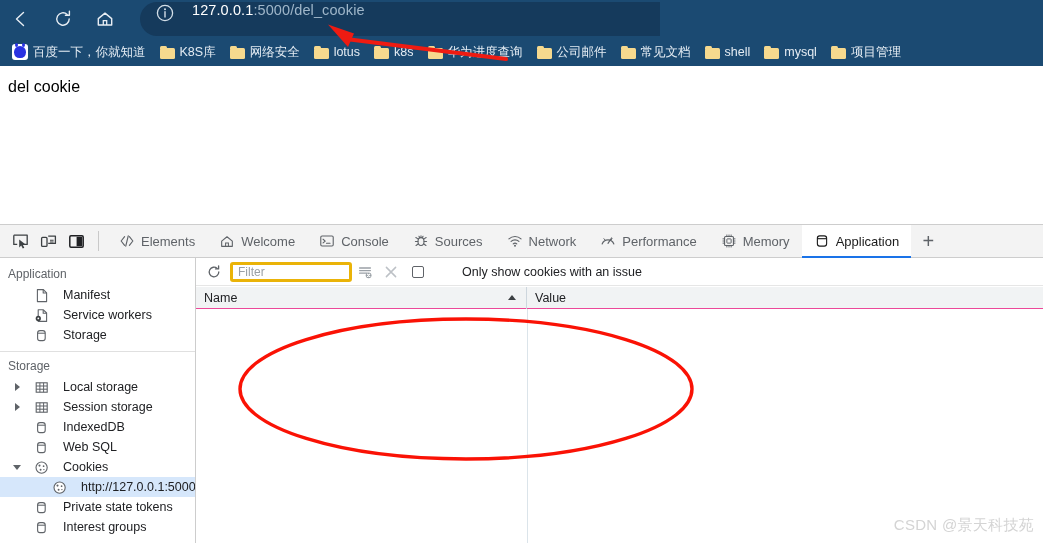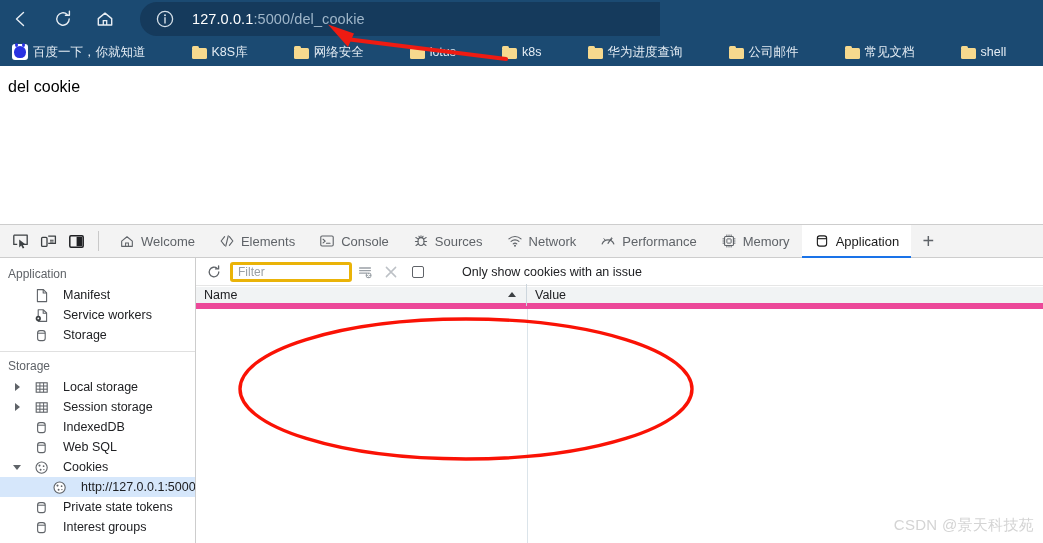--- a/index.html
+++ b/index.html
@@ -23,37 +23,36 @@
   .nav-btn {
     width: 42px; height: 32px; display: flex; align-items: center; justify-content: center;
     cursor: pointer;
   }
   .nav-btn svg { display: block; }
   .url-pill {
     position: absolute; left: 140px; top: 2px;
     height: 34px; width: 520px;
     background: #153a5c;
     border-radius: 17px 0 0 17px;
-    display: flex; align-items: center;
+    display: flex; align-items: flex-start;
     padding-left: 14px;
   }
   .url-info-icon { width: 22px; height: 22px; flex: 0 0 22px; margin-right: 16px; }
   .url-text {
     font-size: 14.5px; letter-spacing: .1px; white-space: nowrap;
     color: #c9d8e4;
   }
   .url-text .host { color: #ffffff; }
   .url-text .rest { color: #9fb6c9; }
 
   
   .bookmarks-bar {
     position: absolute; left: 0; top: 38px; width: 1043px; height: 28px;
     display: flex; align-items: center; padding-left: 6px;
     overflow: hidden;
-    gap: 32px;
   }
   .bm {
     display: flex; align-items: center; height: 22px;
     padding: 0 6px; margin-right: 2px; cursor: pointer; flex: 0 0 auto;
     border-radius: 3px;
   }
   .bm-label {
     font-size: 12.5px; color: #e4ecf3; white-space: nowrap; margin-left: 5px;
   }
   .folder-ico {
@@ -185,21 +184,21 @@
   .ck-icon-btn { width: 26px; height: 24px; display: flex; align-items: center; justify-content: center; cursor: pointer; }
   .ck-check-wrap { display: flex; align-items: center; gap: 6px; margin-left: 8px; cursor: pointer; }
   .ck-check {
     width: 12px; height: 12px; border: 1.3px solid #5f6368; border-radius: 2px; background: #fff;
     flex: 0 0 12px;
   }
   .ck-check-label { font-size: 12.5px; color: #202124; white-space: nowrap; margin-left: 32px; }
 
   .ck-table { position: absolute; left: 0; right: 0; top: 29px; bottom: 0; }
   .ck-thead {
-    height: 22px; background: #f1f3f4; border-bottom: 6px solid #ec4899;
+    height: 22px; background: #f1f3f4; border-bottom: 1px solid #ec4899;
     display: flex; align-items: center; position: relative;
   }
   .ck-th {
     font-size: 12.5px; color: #202124; height: 22px; display: flex; align-items: center;
     padding-left: 8px; position: relative; cursor: pointer;
   }
   .ck-th.name { width: 331px; border-right: 1px solid #cdd6dd; }
   .ck-th.value { flex: 1; }
   .sort-caret {
     position: absolute; right: 10px; top: 8px;
@@ -335,32 +334,32 @@
           <svg width="17" height="17" viewBox="0 0 17 17">
             <rect x="1.8" y="2.8" width="13.4" height="11.4" rx="1.2" fill="none" stroke="#202124" stroke-width="1.5"></rect>
             <rect x="8.6" y="3.8" width="5.6" height="9.4" fill="#202124"></rect>
           </svg>
         </div>
       </div>
       <div class="dt-sep"></div>
       <div class="dt-tabs" id="dt-tabs">
           <div class="dt-tab">
             <svg class="ic" viewBox="0 0 18 18">
-              <path d="M3 9.2 L9 4.2 L15 9.2 L15 15 L3 15 Z" fill="none" stroke="currentColor" stroke-width="1.25" stroke-linejoin="round"></path>
-              <path d="M7.4 15 V11.3 H10.6 V15" fill="none" stroke="currentColor" stroke-width="1.15"></path>
-            </svg>
-            <span>Welcome</span>
-          </div>
-          <div class="dt-tab">
-            <svg class="ic" viewBox="0 0 18 18">
               <path d="M6.3 4.2 L2.4 9 L6.3 13.8" fill="none" stroke="currentColor" stroke-width="1.3" stroke-linecap="round" stroke-linejoin="round"></path>
               <path d="M11.7 4.2 L15.6 9 L11.7 13.8" fill="none" stroke="currentColor" stroke-width="1.3" stroke-linecap="round" stroke-linejoin="round"></path>
               <path d="M10.4 3.2 L7.6 14.8" stroke="currentColor" stroke-width="1.3" stroke-linecap="round"></path>
             </svg>
             <span>Elements</span>
+          </div>
+          <div class="dt-tab">
+            <svg class="ic" viewBox="0 0 18 18">
+              <path d="M3 9.2 L9 4.2 L15 9.2 L15 15 L3 15 Z" fill="none" stroke="currentColor" stroke-width="1.25" stroke-linejoin="round"></path>
+              <path d="M7.4 15 V11.3 H10.6 V15" fill="none" stroke="currentColor" stroke-width="1.15"></path>
+            </svg>
+            <span>Welcome</span>
           </div>
           <div class="dt-tab">
             <svg class="ic" viewBox="0 0 18 18">
               <rect x="2" y="3.4" width="14" height="11.2" rx="1.4" fill="none" stroke="currentColor" stroke-width="1.25"></rect>
               <path d="M4.6 7 L7 9.1 L4.6 11.2" fill="none" stroke="currentColor" stroke-width="1.25" stroke-linecap="round" stroke-linejoin="round"></path>
               <path d="M8.4 11.6 H12.4" stroke="currentColor" stroke-width="1.25" stroke-linecap="round"></path>
             </svg>
             <span>Console</span>
           </div>
           <div class="dt-tab">

